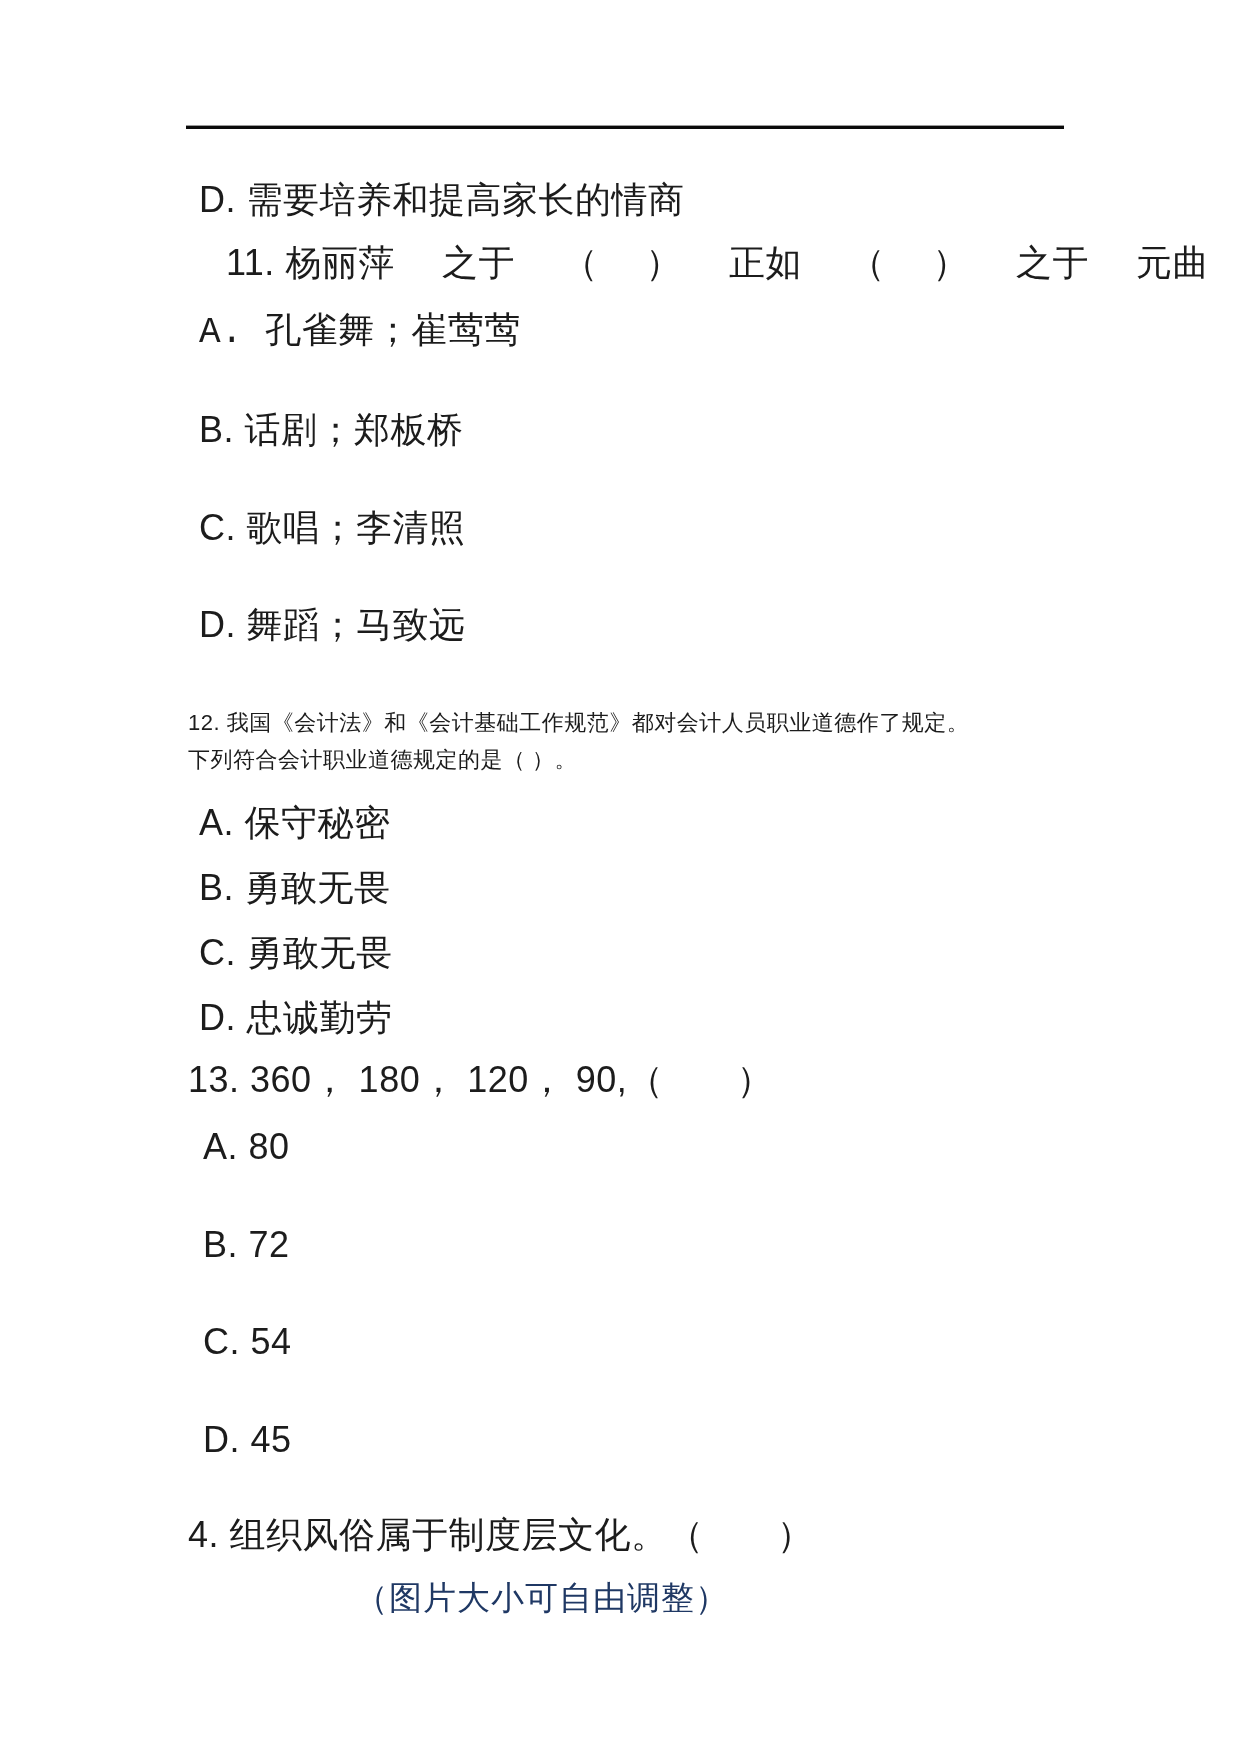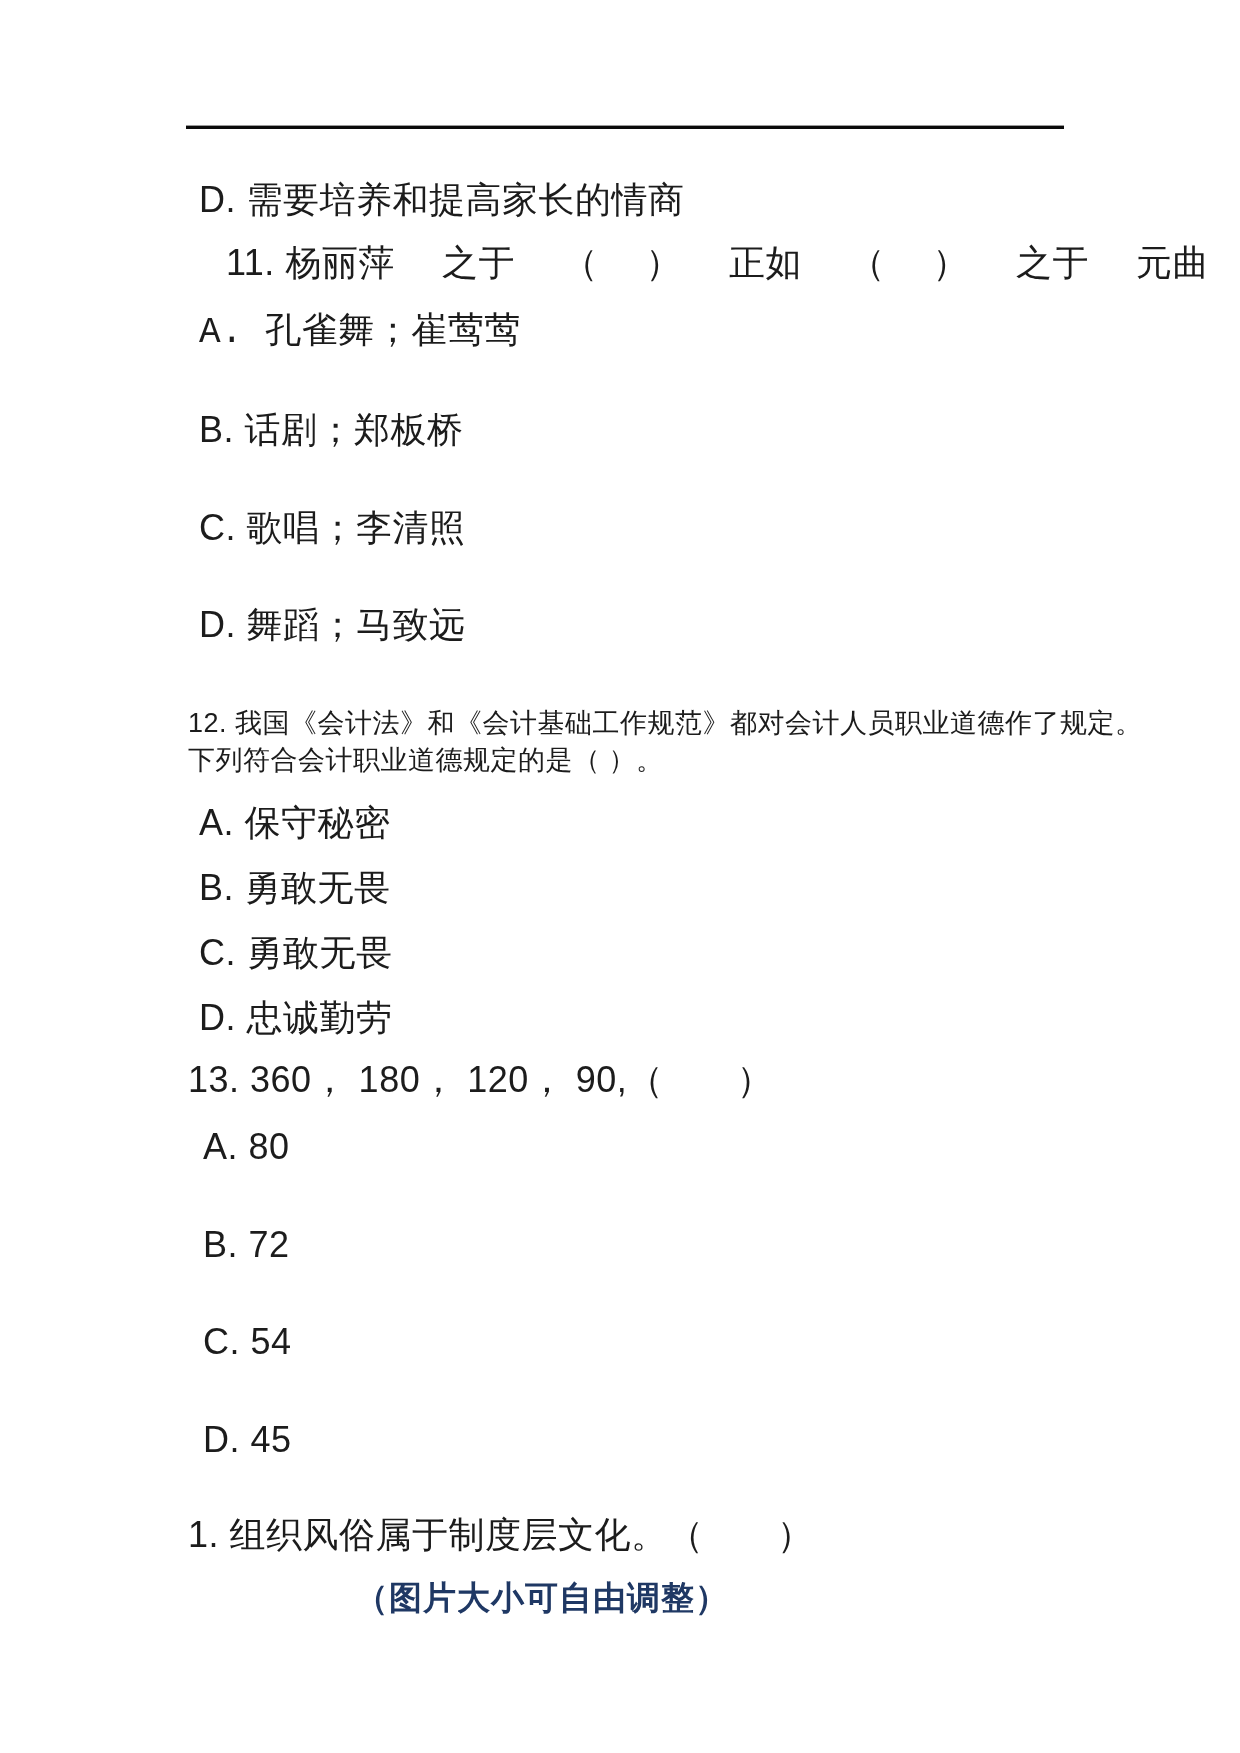--- a/index.html
+++ b/index.html
@@ -44,34 +44,34 @@
     color: #1c1c1c;
     letter-spacing: 0.5px;
   }
   .q-stem  { left: 188px; }
   .q-opt   { left: 199px; }
   .q-opt13 { left: 203px; }
   
   .para-line {
     position: absolute;
     left: 188px;
-    font-size: 27px;
+    font-size: 22px;
     line-height: 34px;
     white-space: pre;
     letter-spacing: 0.5px;
   }
   
   .footer-note {
     position: absolute;
     top: 1580px;
     left: 0;
     width: 1084px;
     text-align: center;
     font-family: "Liberation Serif", serif;
-    font-weight: 700;
+    font-weight: 400;
     font-size: 33px;
     line-height: 36px;
     color: #1f3864;
     letter-spacing: 1px;
     white-space: pre;
   }
 </style>
 </head>
 <body>
 
@@ -109,17 +109,17 @@
   <div class="line q-stem" style="top:1063px;">13. 360， 180， 120， 90,（　　）</div>
 
   <div class="line q-opt13" style="top:1130px;">A. 80</div>
 
   <div class="line q-opt13" style="top:1228px;">B. 72</div>
 
   <div class="line q-opt13" style="top:1325px;">C. 54</div>
 
   <div class="line q-opt13" style="top:1423px;">D. 45</div>
 
-  <div class="line q-stem" style="top:1518px;">1. 组织风俗属于制度层文化。（　　）</div>
+  <div class="line q-stem" style="top:1518px;">4. 组织风俗属于制度层文化。（　　）</div>
 
   <div class="footer-note">（图片大小可自由调整）</div>
 
 </div>
 
 </body></html>

